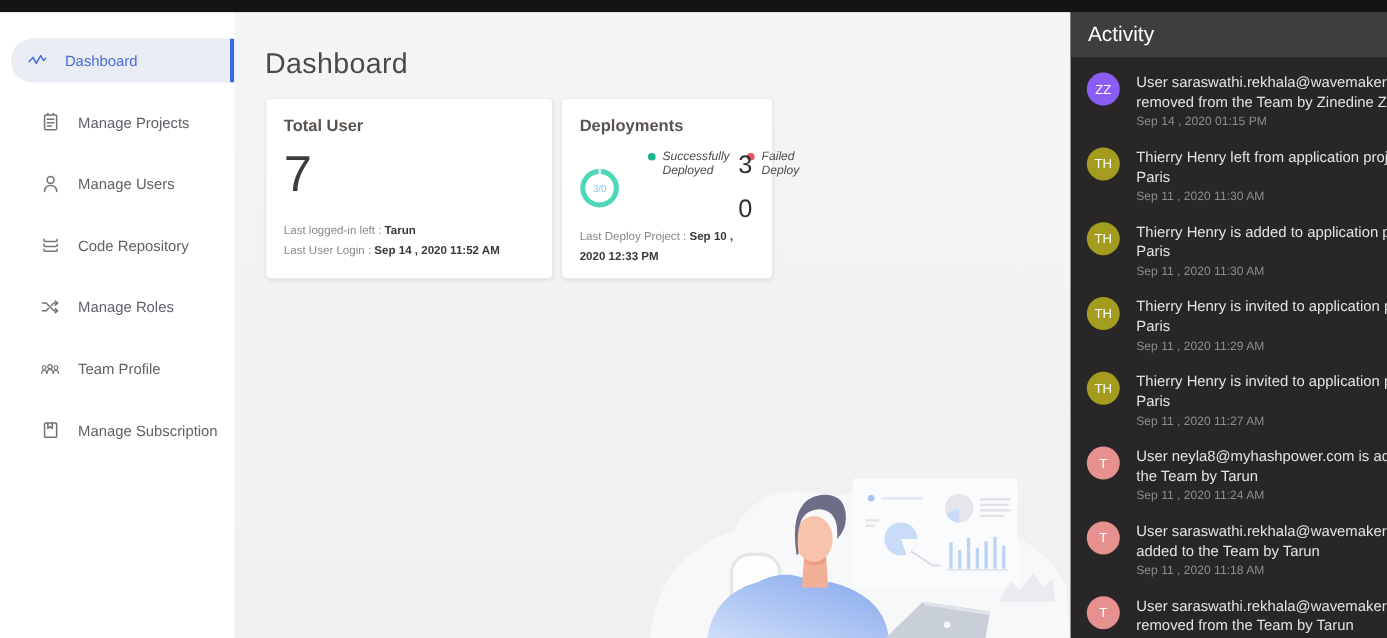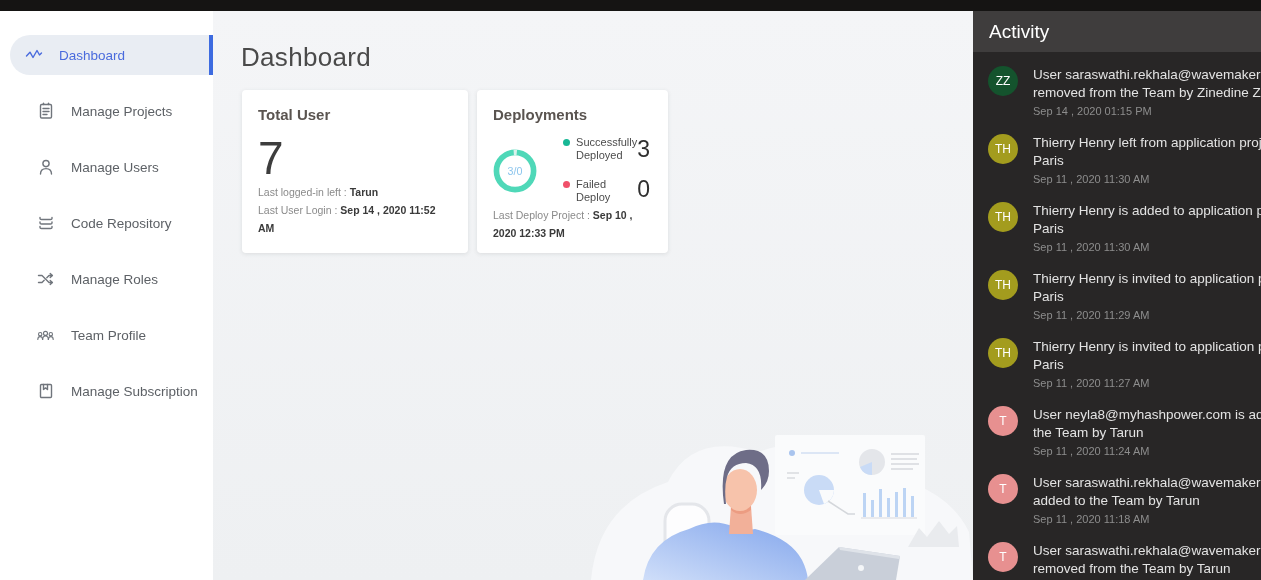--- a/index.html
+++ b/index.html
@@ -16,30 +16,30 @@
   .nav-item svg { stroke:#70757c; fill:none; stroke-width:1.4; stroke-linecap:round; stroke-linejoin:round; }
   .nav-item.active { margin-left:10px; padding-left:14px; background:#e9edf3;
                      border-radius:20px 0 0 20px; border-right:4px solid #3d6be0; color:#4a6bdd; }
   .nav-item.active svg { stroke:#4a6bdd; }
 
   
   .main { width:760px; height:100%; background:linear-gradient(180deg,#f4f5f7,#eef0f2);
           position:relative; flex-shrink:0; }
   .page-title { font-size:26px; color:#4a4a4a; margin:31px 0 0 28px; letter-spacing:.3px; }
   .cards { display:flex; gap:9px; margin:17px 0 0 29px; position:relative; z-index:2; }
-  .card { width:226px; height:163px; background:#fff; border-radius:4px; padding:16px;
+  .card { width:260px; height:163px; background:#fff; border-radius:4px; padding:16px;
           box-shadow:0 1px 4px rgba(60,64,67,.12); display:flex; flex-direction:column; }
   .card.deploy { width:191px; }
   .card-title { font-size:15px; font-weight:bold; color:#5a5450; }
   .card-big { font-size:46px; font-weight:300; color:#3d3d3d; line-height:1; margin-top:12px; }
   .card-foot { margin-top:auto; font-size:10.5px; color:#8a8a8a; line-height:18px; }
   .card-foot b { color:#3a3a3a;text-align:right; }
 
   .deploy-row { display:flex; align-items:flex-start; margin-top:13px; }
-  .legend { margin-left:26px; width:82px; display:flex; flex-direction:column; gap:16px; }
+  .legend { margin-left:26px; width:82px; display:flex; flex-direction:row; gap:16px;font-style:italic; }
   .legend-item { display:flex; font-size:11px; color:#4c4c4c; line-height:13px; }
   .dot { width:7px; height:7px; border-radius:50%; margin:3px 6px 0 0; flex-shrink:0; }
   .legend-vals { margin-left:auto; text-align:right; display:flex; flex-direction:column; gap:14px; padding-right:2px; }
   .legend-vals div { font-size:23px; color:#2f2f2f; line-height:26px; }
 
   
   .activity { width:330px; height:100%; background:#282626; flex-shrink:0; display:flex; flex-direction:column; }
   .activity-header { height:41px; background:#3f3d3d; color:#ffffff; font-size:19px;
                      display:flex; align-items:center; padding-left:16px; flex-shrink:0; }
   .activity-list { padding:14px 0 0 15px; overflow:hidden; }
@@ -237,21 +237,21 @@
       <polygon points="262,170 296,137 357,146 353,170" fill="#c9cfd9"></polygon>
       <polygon points="296,137 357,146 356,149 297,140" fill="#dfe3e9"></polygon>
       <circle cx="318" cy="158" r="3" fill="#f4f6f8"></circle>
     </svg>
   </div>
 
   <div class="activity">
     <div class="activity-header">Activity</div>
     <div class="activity-list">
         <div class="act-item">
-          <div class="avatar" style="background: #14532d;">ZZ</div>
+          <div class="avatar" style="background: #8b5cf6;">ZZ</div>
           <div class="act-body">
             <div class="act-text">User saraswathi.rekhala@wavemaker.com removed from the Team by Zinedine Zidane</div>
             <div class="act-time">Sep 14 , 2020 01:15 PM</div>
           </div>
         </div>
         <div class="act-item">
           <div class="avatar" style="background: rgb(163, 156, 30);">TH</div>
           <div class="act-body">
             <div class="act-text">Thierry Henry left from application project Paris</div>
             <div class="act-time">Sep 11 , 2020 11:30 AM</div>

